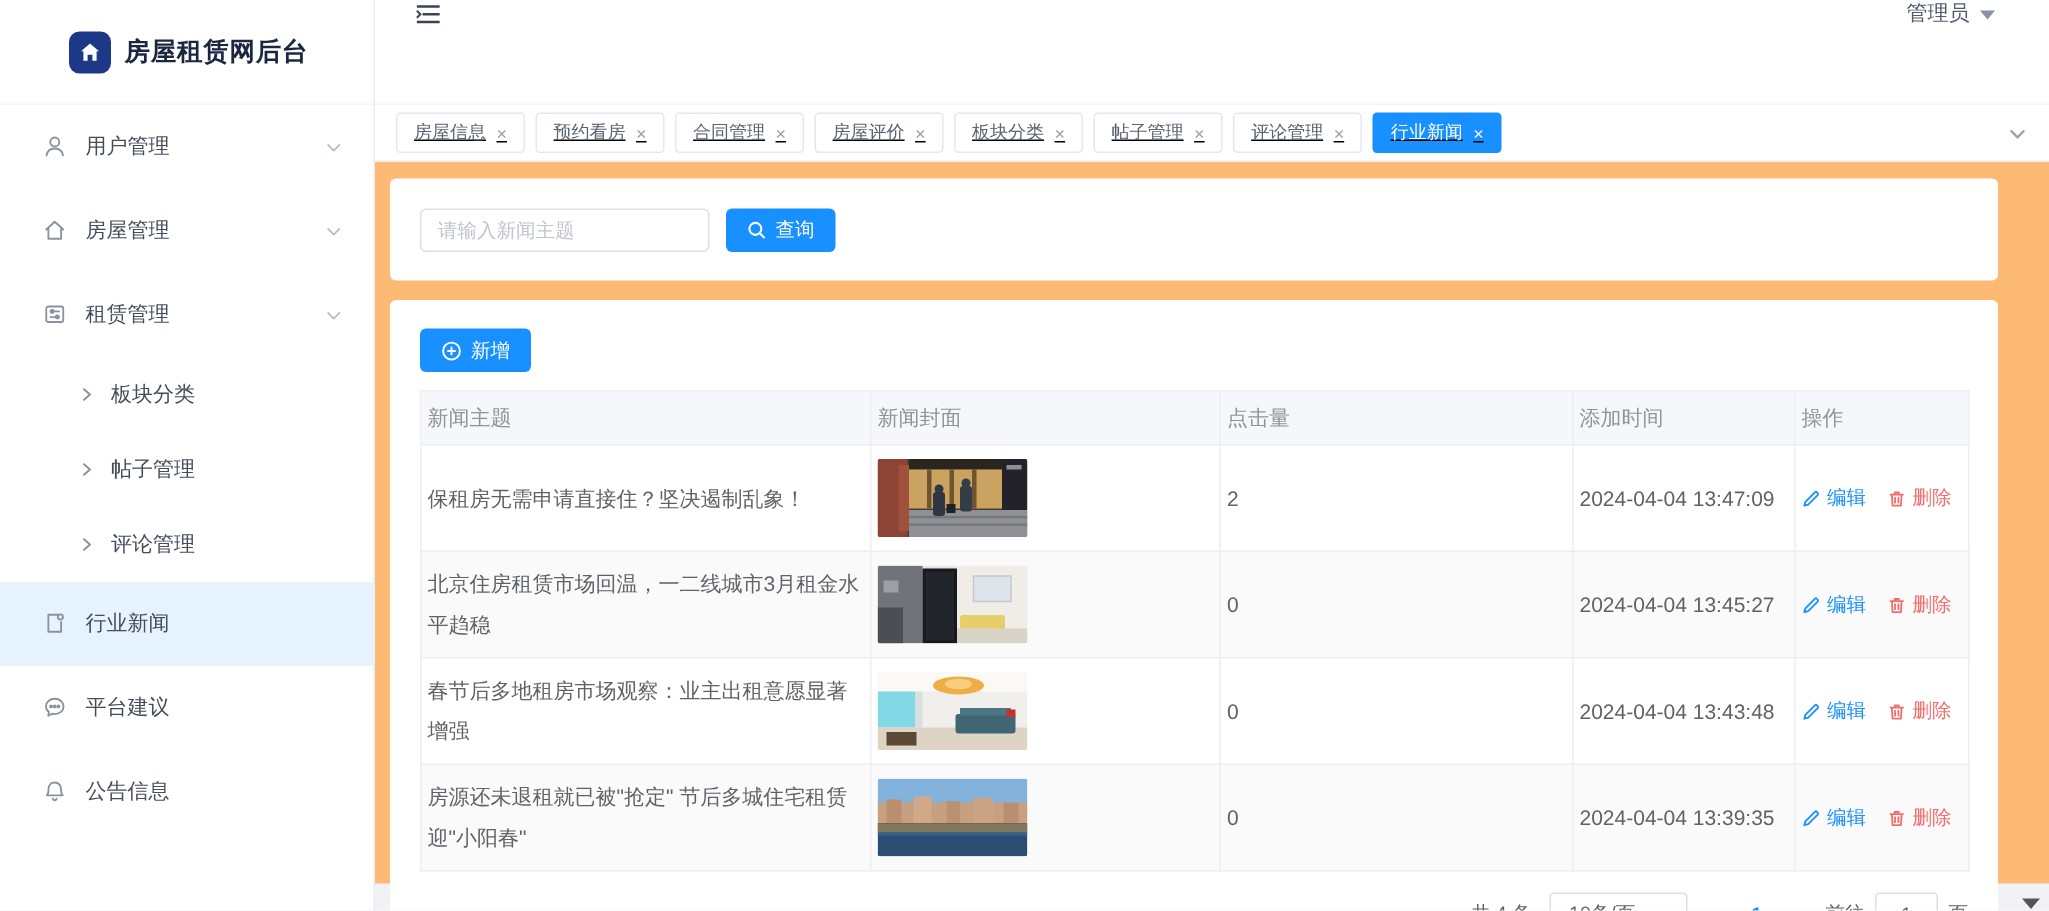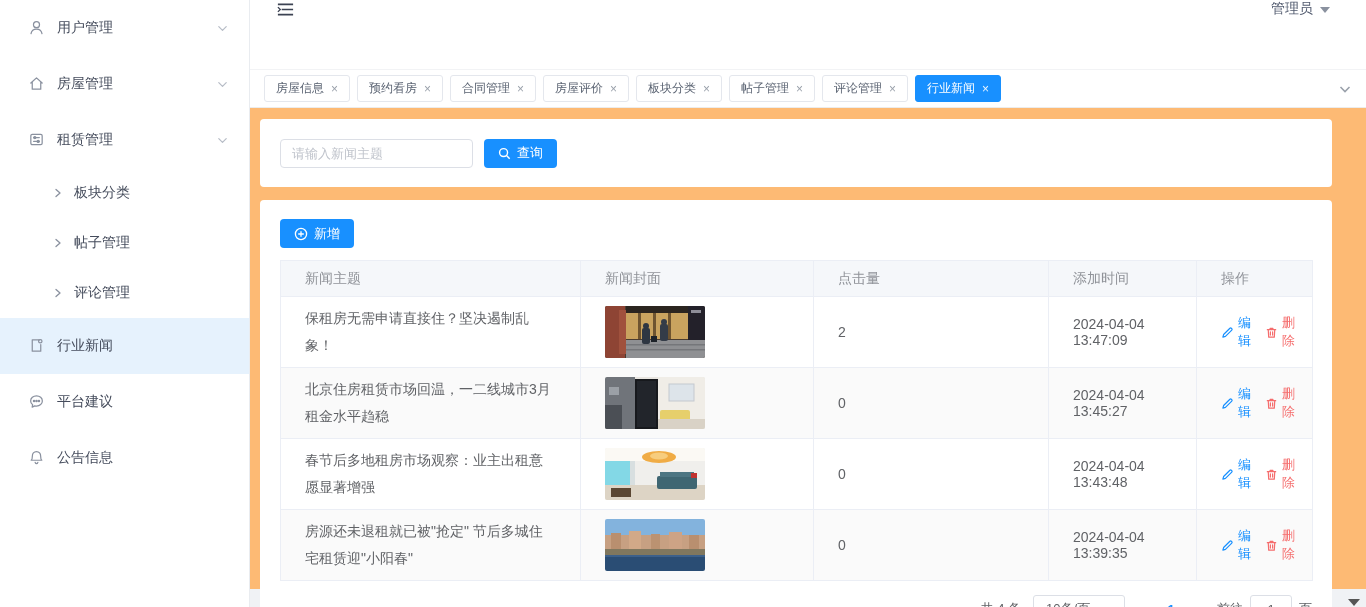--- a/index.html
+++ b/index.html
@@ -20,39 +20,39 @@
   .submenu-item .mi-icon { width:12px; height:12px; color:#8a919f; margin-right:10px; display:flex; }
 
   
   .topbar { position:absolute; left:250px; top:0; right:0; height:70px; background:#fff; border-bottom:1px solid #f2f3f5; display:flex; align-items:flex-start; padding:0 36px 0 26px; }
   .hamburger { width:20px; height:20px; color:#3c4353; cursor:pointer; display:flex; }
   .topbar-spacer { flex:1; }
   .admin { display:flex; align-items:center; gap:7px; cursor:pointer; color:#515a6e; font-size:14px; }
   .admin .caret-down { width:0; height:0; border-left:5px solid transparent; border-right:5px solid transparent; border-top:6px solid #8a919f; margin-top:2px; }
 
   
-  .tabbar { position:absolute; left:250px; top:70px; right:0; height:38px; background:#fff; border-bottom:1px solid #ececec; display:flex; align-items:center; padding:0 14px; gap:21px; }
+  .tabbar { position:absolute; left:250px; top:70px; right:0; height:38px; background:#fff; border-bottom:1px solid #ececec; display:flex; align-items:center; padding:0 14px; gap:21px;text-decoration:underline; }
   .tab-chip { height:27px; display:flex; align-items:center; gap:7px; padding:0 11px; border:1px solid #e4e7ed; border-radius:3px; background:#fff; color:#5a6372; font-size:12px; cursor:pointer; white-space:nowrap; }
   .tab-chip .tab-x { color:#9aa1ab; font-size:12px; line-height:1; }
   .tab-chip.active { background:#1890ff; border-color:#1890ff; color:#fff; }
   .tab-chip.active .tab-x { color:#eaf5ff; }
   .tabbar-more { margin-left:auto; color:#9aa1ab; display:flex; cursor:pointer; }
 
   
   .content { position:absolute; left:250px; top:108px; right:0; height:481px; background:#fdba74; }
   .card { position:absolute; left:10px; width:1072px; background:#fff; border-radius:4px; }
   .card-search { top:11px; height:68px; display:flex; align-items:center; padding:0 20px; gap:11px; }
   .search-input { width:193px; height:29px; border:1px solid #dcdfe6; border-radius:4px; padding:0 11px; font-size:13px; color:#606266; outline:none; font-family:"Liberation Sans",sans-serif; }
   .search-input::placeholder { color:#c0c4cc; }
   .btn-blue { height:29px; border:none; border-radius:4px; background:#1890ff; color:#fff; font-size:13px; padding:0 14px; display:inline-flex; align-items:center; gap:6px; cursor:pointer; font-family:"Liberation Sans",sans-serif; }
   .card-table { top:92px; height:560px; padding:19px 20px; }
 
   
   table.news { border-collapse:collapse; width:1032px; margin-top:12px; table-layout:fixed; font-size:14px; }
-  table.news th, table.news td { border:1px solid #ebeef5; text-align:left; padding:0 24px; }
+  table.news th, table.news td { border:1px solid #ebeef5; text-align:left; padding:0 4px; }
   table.news th { height:36px; background:#f5f7fa; color:#909399; font-weight:normal; font-size:14px; }
   table.news td { height:71px; color:#606266; }
   table.news tr.striped td { background:#fafafa; }
   td.col-title { line-height:1.9; padding-right:24px; }
   th.col-cover, td.col-cover { text-align:center;font-family:Liberation Serif, serif; }
   .cover-img { width:100px; height:52px; border-radius:2px; overflow:hidden; display:inline-block; vertical-align:middle; }
   .row-actions { display:flex; gap:14px; align-items:center; font-size:13px; }
   .link-edit { color:#1890ff; display:inline-flex; align-items:center; gap:4px; cursor:pointer; }
   .link-del { color:#f56c6c; display:inline-flex; align-items:center; gap:4px; cursor:pointer; }
 
@@ -65,20 +65,28 @@
   .goto-input { width:42px; height:28px; border:1px solid #dcdfe6; border-radius:3px; text-align:center; font-size:13px; color:#606266; outline:none; font-family:"Liberation Sans",sans-serif; }
 
   .scroll-arrow { position:absolute; right:6px; bottom:1px; width:0; height:0; border-left:6px solid transparent; border-right:6px solid transparent; border-top:7px solid #555; }
 
   svg { display:block; }
 </style>
 </head>
 <body>
 
 <div class="sidebar">
+  <div class="logo">
+    <div class="logo-box">
+      <svg width="16" height="16" viewBox="0 0 16 16">
+          <path d="M8 2 L14 7.2 L12.4 7.2 L12.4 13.5 L9.6 13.5 L9.6 9.5 L6.4 9.5 L6.4 13.5 L3.6 13.5 L3.6 7.2 L2 7.2 Z" fill="#fff"></path>
+        </svg>
+    </div>
+    <div class="logo-title">房屋租赁网后台</div>
+  </div>
   <div class="menu" id="sidebar-menu">
       <div class="menu-item">
         <span class="mi-icon">
           <svg width="17" height="17" viewBox="0 0 18 18" fill="none" stroke="currentColor" stroke-width="1.3" stroke-linecap="round" stroke-linejoin="round">
             <circle cx="9" cy="6" r="3.2"></circle>
             <path d="M3.2 15.5 C3.8 11.8 6 10.6 9 10.6 C12 10.6 14.2 11.8 14.8 15.5"></path>
           </svg>
         </span>
         <span class="mi-label">用户管理</span>
         <span class="mi-caret">

